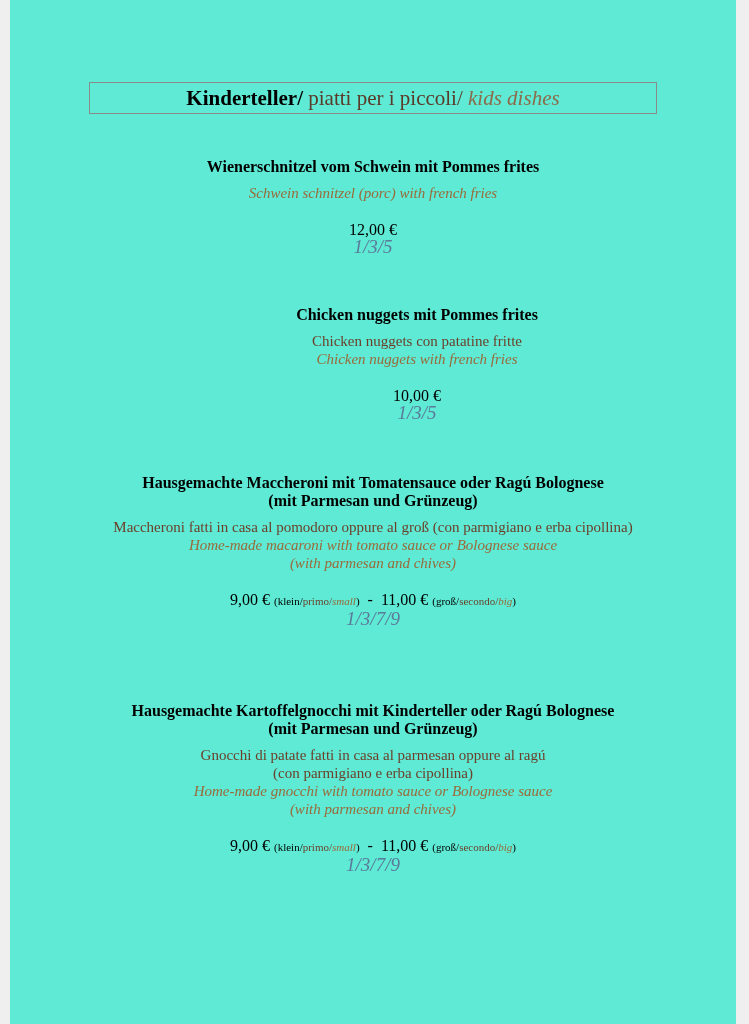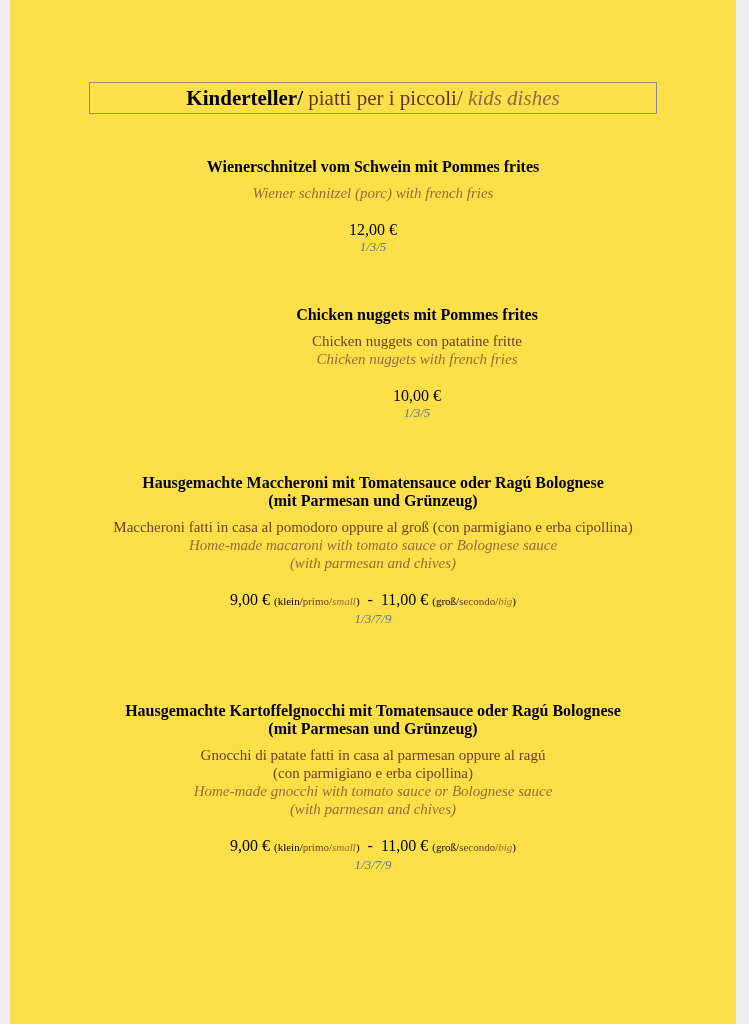--- a/index.html
+++ b/index.html
@@ -3,55 +3,55 @@
 <meta charset="utf-8">
 <style>
   html, body { margin: 0; padding: 0; }
   body {
     width: 749px; height: 1024px; background: #efefef;
     position: relative; overflow: hidden;
     font-family: "Liberation Serif", "DejaVu Serif", serif;
   }
   .page {
     position: absolute; left: 10px; top: 0; width: 726px; height: 1024px;
-    background: #fde047;
+    background: #5eead4;
   }
   .title-box {
     position: absolute; left: 79px; top: 82px; width: 568px; height: 32px;
     border: 1px solid #8a8a8a; box-sizing: border-box;
     text-align: center; font-size: 21px; line-height: 30px; color: #000;
   }
   .title-box .de { font-weight: bold; color: #000; }
   .title-box .it { color: #5a3a28; }
   .title-box .en { color: #8c6a4a; font-style: italic; }
   .dish { position: absolute; left: 0; width: 726px; text-align: center; }
   .dish-name { font-weight: bold; font-size: 16px; line-height: 18px; color: #000; }
   .it-line { font-size: 15px; line-height: 18px; color: #6b3f2a; }
   .en-line { font-size: 15px; line-height: 18px; color: #9a6a3a; font-style: italic; }
   .price { font-size: 16px; line-height: 19px; color: #000; }
-  .allergens { font-size: 13px; line-height: 15px; color: #5a7a9a; font-style: italic; }
+  .allergens { font-size: 19px; line-height: 15px; color: #5a7a9a; font-style: italic; }
   .size-note { font-size: 11px; }
   .size-note .it { color: #6b3f2a; }
   .size-note .en { color: #9a6a3a; font-style: italic; }
   .gap-s { height: 8px; }
   .gap-m { height: 18px; }
 </style>
 </head>
 <body>
 
 <div class="page">
 
   <div class="title-box">
     <span class="de">Kinderteller/</span><span class="it"> piatti per i piccoli/</span><span class="en"> kids dishes</span>
   </div>
 
   <div class="dish" style="top:158px;">
     <div class="dish-name">Wienerschnitzel vom Schwein mit Pommes frites</div>
     <div class="gap-s"></div>
-    <div class="en-line">Wiener schnitzel (porc) with french fries</div>
+    <div class="en-line">Schwein schnitzel (porc) with french fries</div>
     <div class="gap-m"></div>
     <div class="price">12,00 €</div>
     <div class="allergens">1/3/5</div>
   </div>
 
   <div class="dish" style="top:306px;margin-left:44px;">
     <div class="dish-name">Chicken nuggets mit Pommes frites</div>
     <div class="gap-s"></div>
     <div class="it-line">Chicken nuggets con patatine fritte</div>
     <div class="en-line">Chicken nuggets with french fries</div>
@@ -72,21 +72,21 @@
       <span>9,00 €</span>
       <span class="size-note"><span>(klein/</span><span class="it">primo/</span><span class="en">small</span><span>)</span></span>
       &nbsp;<span>-</span>&nbsp;
       <span>11,00 €</span>
       <span class="size-note"><span>(groß/</span><span class="it">secondo/</span><span class="en">big</span><span>)</span></span>
     </div>
     <div class="allergens">1/3/7/9</div>
   </div>
 
   <div class="dish" style="top:702px;">
-    <div class="dish-name">Hausgemachte Kartoffelgnocchi mit Tomatensauce oder Ragú Bolognese</div>
+    <div class="dish-name">Hausgemachte Kartoffelgnocchi mit Kinderteller oder Ragú Bolognese</div>
     <div class="dish-name">(mit Parmesan und Grünzeug)</div>
     <div class="gap-s"></div>
     <div class="it-line">Gnocchi di patate fatti in casa al parmesan oppure al ragú</div>
     <div class="it-line">(con parmigiano e erba cipollina)</div>
     <div class="en-line">Home-made gnocchi with tomato sauce or Bolognese sauce</div>
     <div class="en-line">(with parmesan and chives)</div>
     <div class="gap-m"></div>
     <div class="price">
       <span>9,00 €</span>
       <span class="size-note"><span>(klein/</span><span class="it">primo/</span><span class="en">small</span><span>)</span></span>

